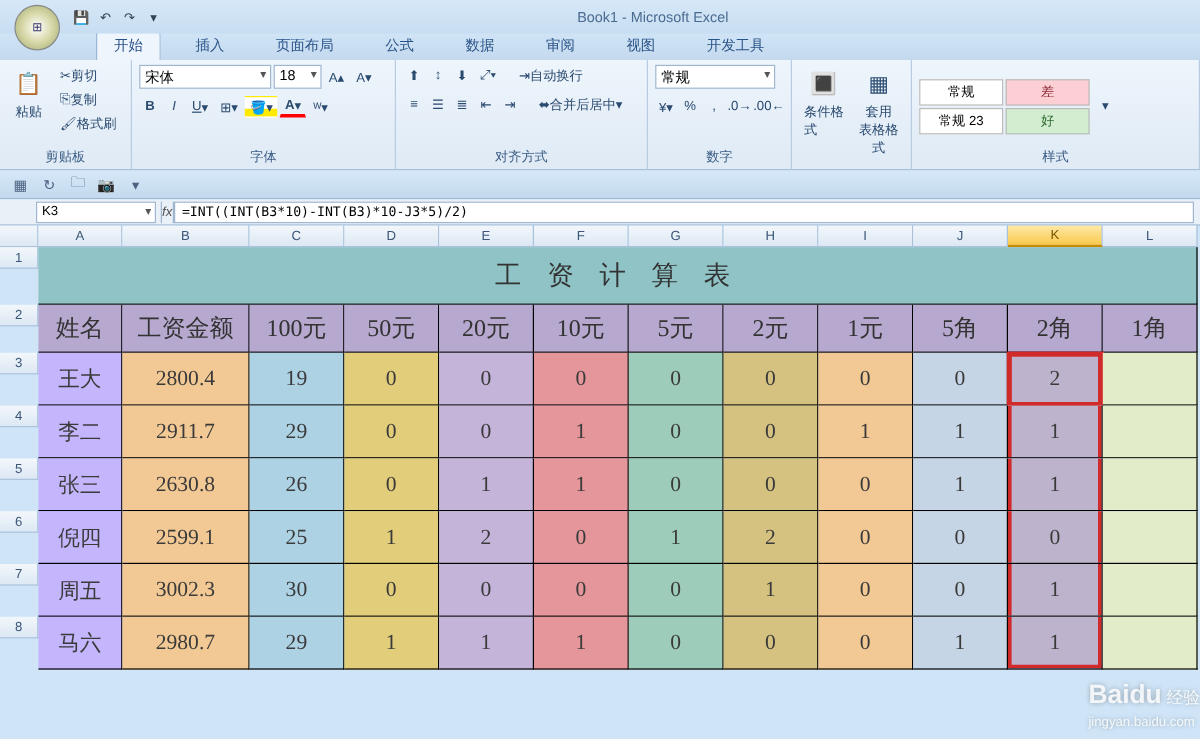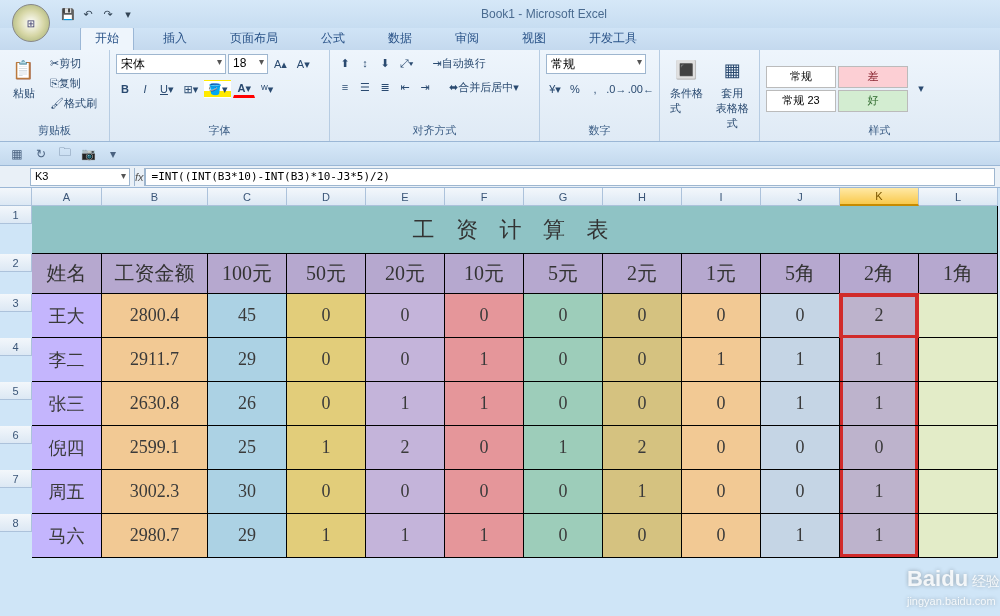--- a/index.html
+++ b/index.html
@@ -238,21 +238,21 @@
     <div class="cell hdr-cell">10元</div>
     <div class="cell hdr-cell">5元</div>
     <div class="cell hdr-cell">2元</div>
     <div class="cell hdr-cell">1元</div>
     <div class="cell hdr-cell">5角</div>
     <div class="cell hdr-cell">2角</div>
     <div class="cell hdr-cell">1角</div>
     <div class="rowhdr">3</div>
     <div class="cell c-name">王大</div>
     <div class="cell c-amt">2800.4</div>
-    <div class="cell c-100">45</div>
+    <div class="cell c-100">19</div>
     <div class="cell c-50">0</div>
     <div class="cell c-20">0</div>
     <div class="cell c-10">0</div>
     <div class="cell c-5">0</div>
     <div class="cell c-2">0</div>
     <div class="cell c-1">0</div>
     <div class="cell c-j">0</div>
     <div class="cell c-k sel-box" style="box-shadow: rgb(209, 42, 42) 3px 0px 0px inset, rgb(209, 42, 42) -3px 0px 0px inset, rgb(209, 42, 42) 0px 3px 0px inset;">2</div>
     <div class="cell c-l"></div>
     <div class="rowhdr">4</div>

